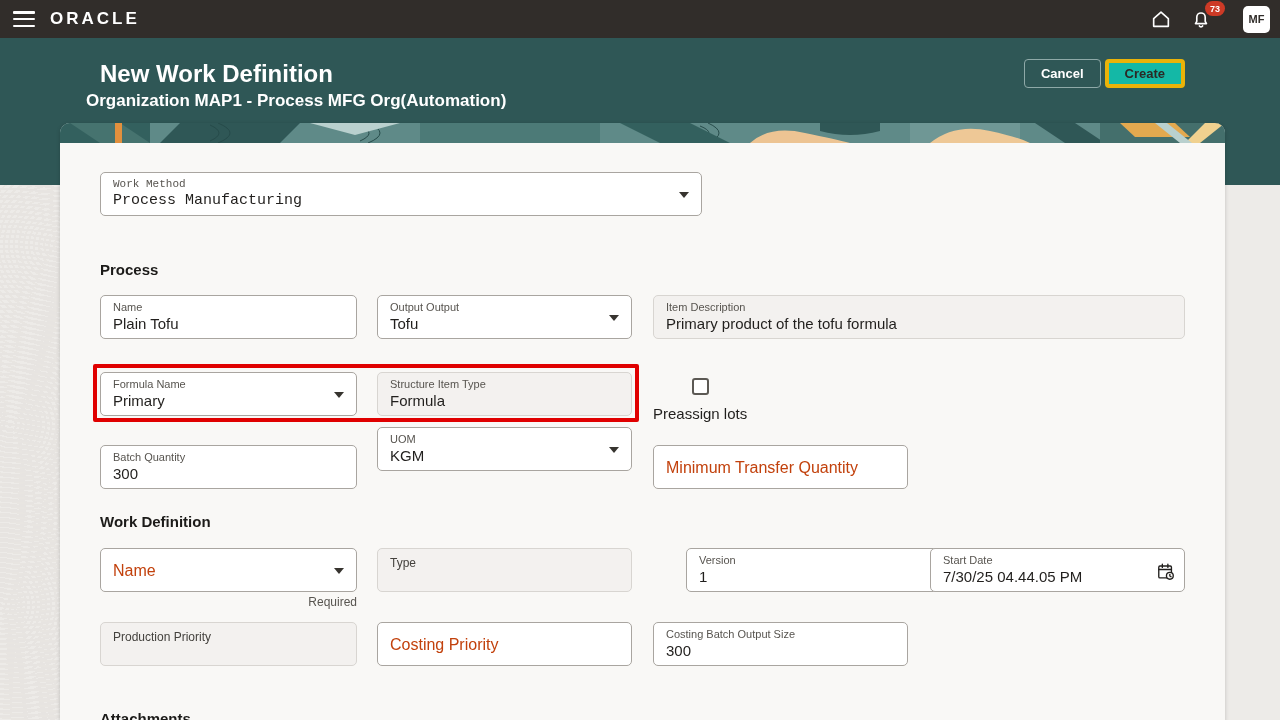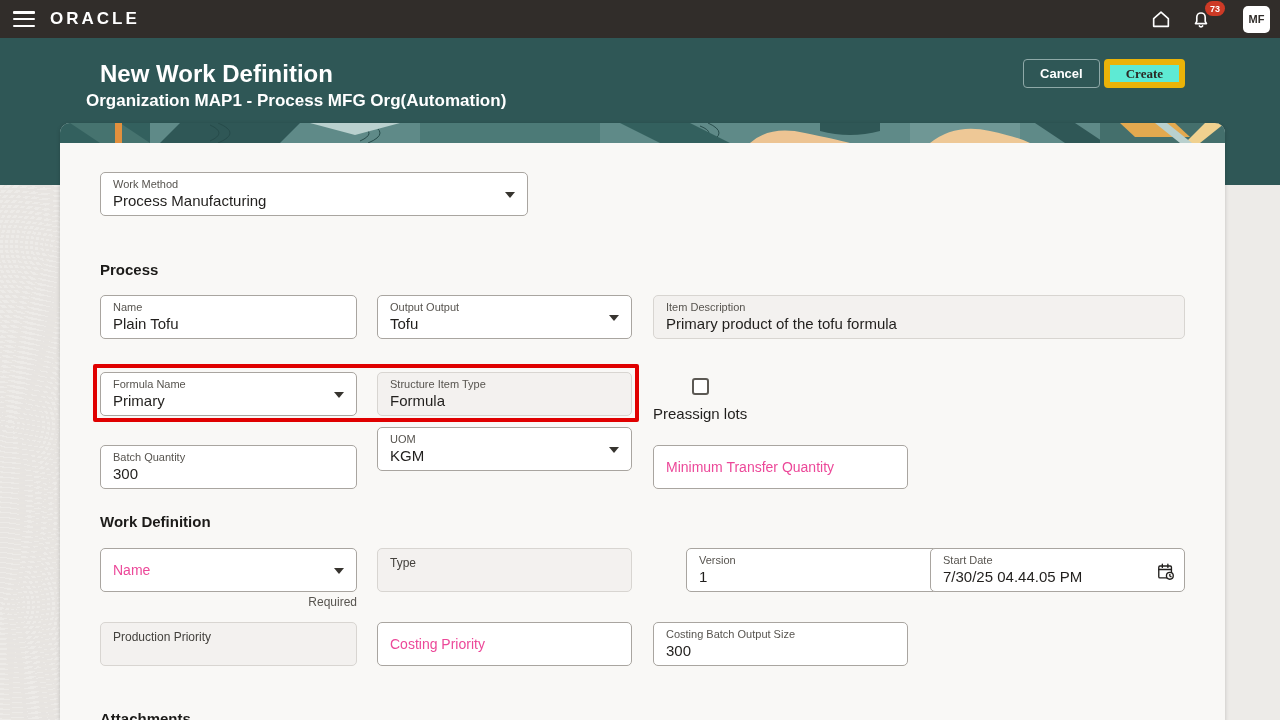--- a/index.html
+++ b/index.html
@@ -44,21 +44,21 @@
   
   .header-band {
     position:absolute; left:0; top:38px; width:1280px; height:147px;
     background:#2f5756; z-index:1;
   }
   .page-title { position:absolute; left:100px; top:22px; color:#fff; font-size:24px; font-weight:700; }
   .page-subtitle { position:absolute; left:86px; top:53px; color:#fff; font-size:17px; font-weight:700; }
   .hdr-actions { position:absolute; right:95px; top:21px; display:flex; gap:4px;padding-left:28px; }
   .btn { height:29px; padding:0 16px; border-radius:4px; font-size:13px; font-weight:700; display:flex; align-items:center; cursor:pointer; }
   .btn-cancel { background:transparent; border:1px solid #8fa9a8; color:#fff; }
-  .btn-create { background:#5eead4; border:6px solid #eab308; color:#2b2825;font-family:Liberation Serif, serif; }
+  .btn-create { background:#14b8a6; border:4px solid #eab308; color:#2b2825; }
 
   
   .card {
     position:absolute; left:60px; top:123px; width:1165px; height:600px;
     background:#f9f8f6; border-radius:10px 10px 0 0; z-index:10;
     box-shadow:0 1px 4px rgba(0,0,0,.18);
   }
   .banner { width:100%; height:20px; border-radius:10px 10px 0 0; overflow:hidden; display:block; }
 
   .form-area { position:absolute; left:0; top:20px; right:0; bottom:0; }
@@ -66,21 +66,21 @@
   .section-h { position:absolute; font-size:15px; font-weight:700; color:#1c1b19; }
 
   .field {
     position:absolute; height:44px; background:#fff;
     border:1px solid #a9a5a0; border-radius:5px; padding:5px 12px 0 12px; cursor:text;
   }
   .field .f-label { font-size:11px; color:#57544f; line-height:13px; white-space:nowrap; }
   .field .f-value { font-size:15px; color:#211f1d; line-height:20px; white-space:nowrap; }
   .field.readonly { background:#f3f1ef; border-color:#d8d5d1; cursor:default; }
   .field.center-label { display:flex; align-items:center; padding-top:0; }
-  .field.center-label .f-label { font-size:14px; color:#ec4899; }
+  .field.center-label .f-label { font-size:16px; color:#c2410c; }
   .field.toplabel .f-label { font-size:12px; color:#44423e; padding-top:3px; }
   .caret {
     position:absolute; right:12px; top:19px; width:0; height:0;
     border-left:5px solid transparent; border-right:5px solid transparent; border-top:6px solid #37342f;
   }
   .red-box { position:absolute; border:4px solid #e00000; border-radius:2px; z-index:5; pointer-events:none; }
 
   .chk-row { position:absolute; display:flex; align-items:center; gap:10px; cursor:pointer; }
   .chk { width:17px; height:17px; border:2px solid #5c5954; border-radius:3px; background:#fff; }
   .chk-label { font-size:15px; color:#211f1d; }
@@ -147,21 +147,21 @@
     <path d="M870 20 q25 -20 60 -12 q28 6 40 12 Z" fill="#eec896"></path>
     <path d="M975 0 l30 20 h40 l-30 -20 Z" fill="#2f5756"></path>
     <rect x="1040" y="0" width="125" height="20" fill="#446f6c"></rect>
     <path d="M1060 0 h55 l15 14 h-55 Z" fill="#e3a94f"></path>
     <path d="M1125 20 l20 -20 h20 l-25 20 Z" fill="#f0d18f"></path>
     <path d="M1095 0 l25 20 h12 l-25 -20 Z" fill="#b9d0ce"></path>
   </svg>
 
   <div class="form-area">
 
-    <div class="field" style="left:40px; top:29px; width:428px;">
+    <div class="field" style="left:40px; top:29px; width:602px;font-family:Liberation Mono, monospace;">
       <div class="f-label">Work Method</div>
       <div class="f-value">Process Manufacturing</div>
       <span class="caret"></span>
     </div>
 
     <div class="section-h" style="left:40px; top:118px;">Process</div>
 
     <div class="field" style="left:40px; top:152px; width:257px;">
       <div class="f-label">Name</div>
       <div class="f-value">Plain Tofu</div>

